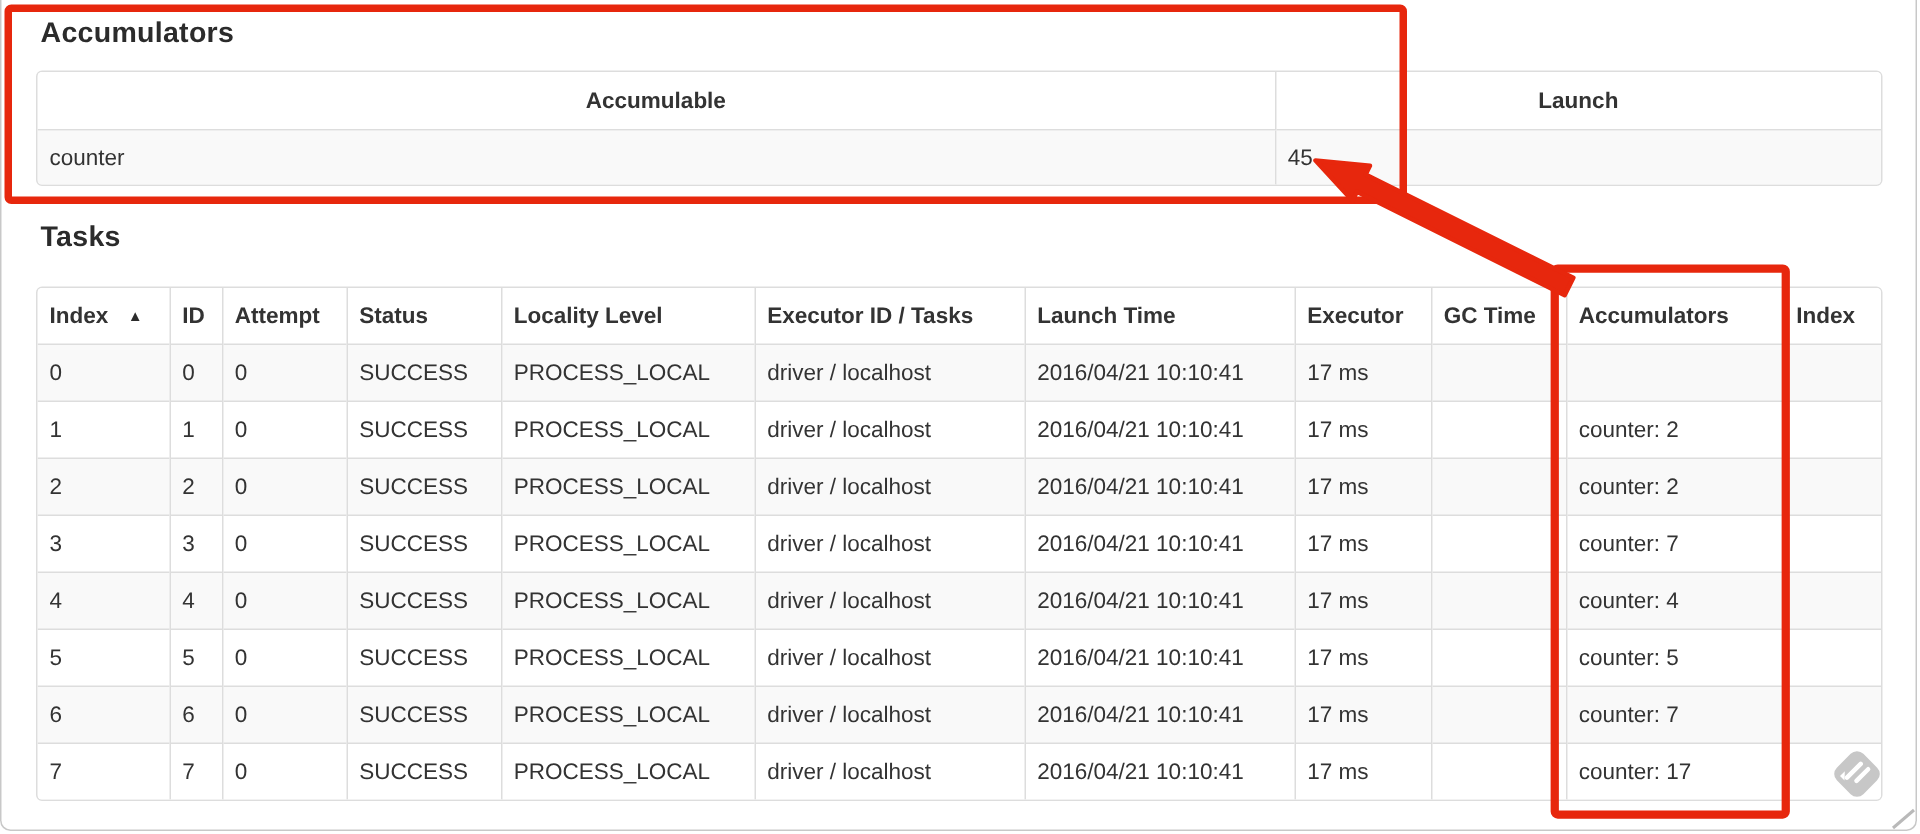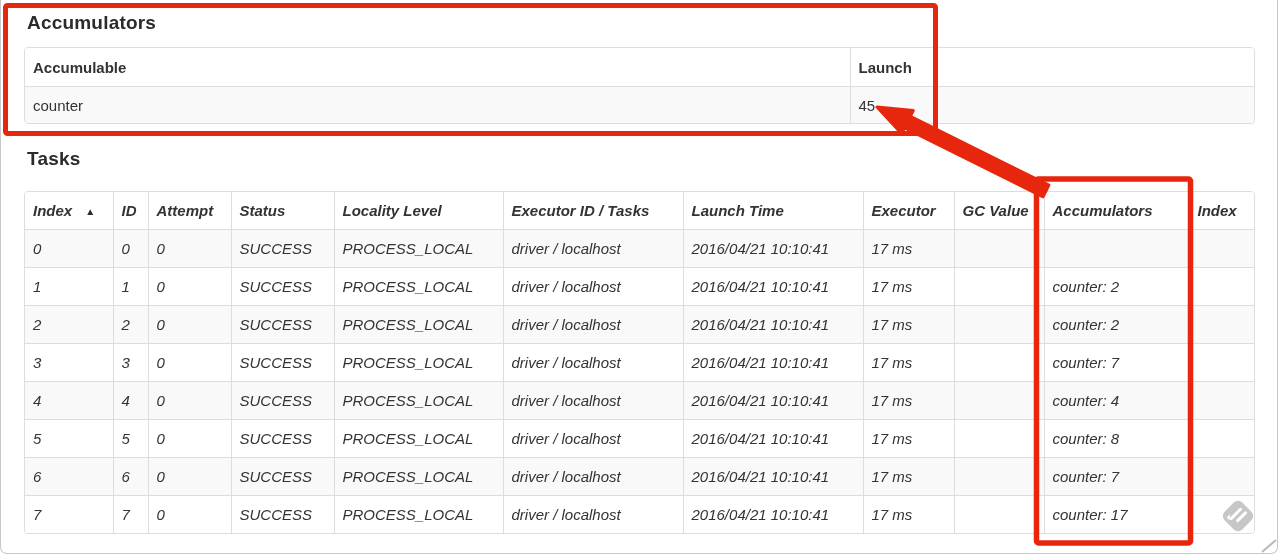--- a/index.html
+++ b/index.html
@@ -18,30 +18,30 @@
     line-height:22px;letter-spacing:0.2px;
   }
   #acc-title{left:27px;top:12px;}
   #tasks-title{left:27px;top:148px;}
   .table-frame{
     position:absolute;left:24px;width:1229px;
     border:1px solid #dddddd;border-radius:4px;overflow:hidden;background:#fff;
     box-sizing:content-box;
   }
   #acc-frame{top:47px;}
-  #tasks-frame{top:191px;font-style:italic;}
+  #tasks-frame{top:191px;}
   table{border-collapse:collapse;table-layout:fixed;width:1229px;font-size:15px;color:#333;}
   th,td{
     border-left:1px solid #dddddd;border-top:1px solid #dddddd;
     padding:0 8px;text-align:left;vertical-align:middle;
     white-space:nowrap;overflow:hidden;
   }
   th:first-child,td:first-child{border-left:none;}
   thead th{border-top:none;font-weight:bold;background:#ffffff;}
-  #acc-frame thead th{height:38px;}
+  #acc-frame thead th{height:38px;text-align:center;}
   #acc-frame tbody td{height:36px;}
   #tasks-frame thead th{height:37px;}
   #tasks-frame tbody td{height:37px;}
   tbody tr:nth-child(odd) td{background:#f9f9f9;}
   tbody tr:nth-child(even) td{background:#ffffff;}
   .sort-icon{font-size:10px;margin-left:13px;color:#2b2b2b;position:relative;top:-1px;}
   #annotation-overlay{position:absolute;left:0;top:0;pointer-events:none;}
   #watermark{position:absolute;left:1218px;top:496px;pointer-events:none;}
   #resize-grip{position:absolute;left:1256px;top:534px;pointer-events:none;}
 </style>
@@ -94,21 +94,21 @@
         <thead>
           <tr>
             <th><span>Index</span><span class="sort-icon">▲</span></th>
             <th><span>ID</span></th>
             <th><span>Attempt</span></th>
             <th><span>Status</span></th>
             <th><span>Locality Level</span></th>
             <th><span>Executor ID / Tasks</span></th>
             <th><span>Launch Time</span></th>
             <th><span>Executor</span></th>
-            <th><span>GC Value</span></th>
+            <th><span>GC Time</span></th>
             <th><span>Accumulators</span></th>
             <th><span>Index</span></th>
           </tr>
         </thead>
         <tbody>
           <tr>
             <td>0</td>
             <td>0</td>
             <td>0</td>
             <td>SUCCESS</td>
@@ -175,21 +175,21 @@
           <tr>
             <td>5</td>
             <td>5</td>
             <td>0</td>
             <td>SUCCESS</td>
             <td>PROCESS_LOCAL</td>
             <td>driver / localhost</td>
             <td>2016/04/21 10:10:41</td>
             <td>17 ms</td>
             <td></td>
-            <td>counter: 8</td>
+            <td>counter: 5</td>
             <td></td>
           </tr>
           <tr>
             <td>6</td>
             <td>6</td>
             <td>0</td>
             <td>SUCCESS</td>
             <td>PROCESS_LOCAL</td>
             <td>driver / localhost</td>
             <td>2016/04/21 10:10:41</td>

